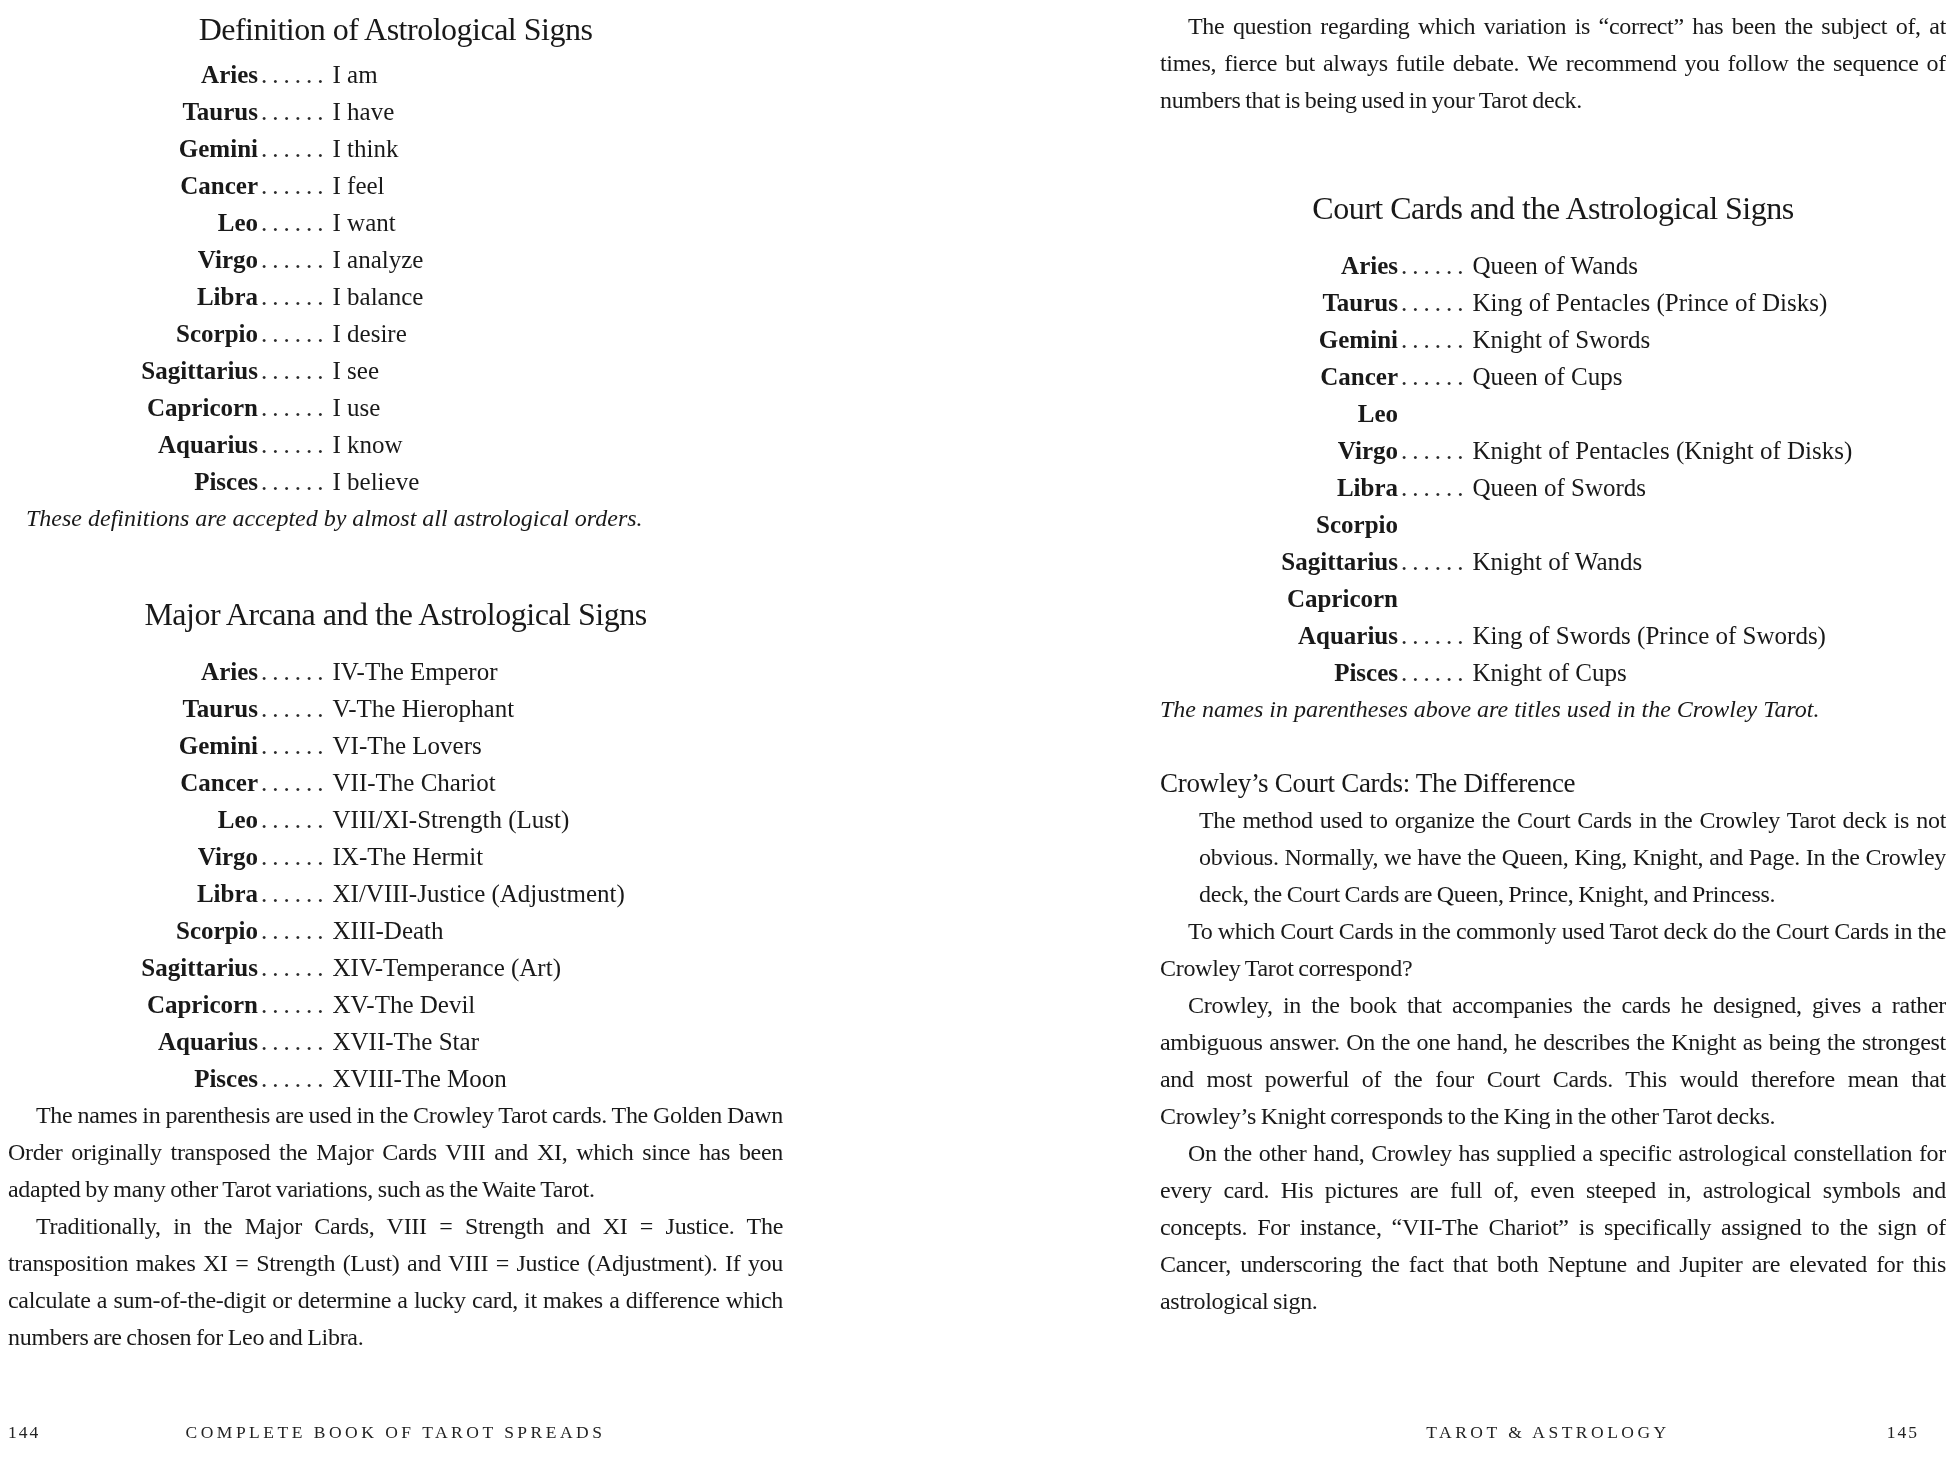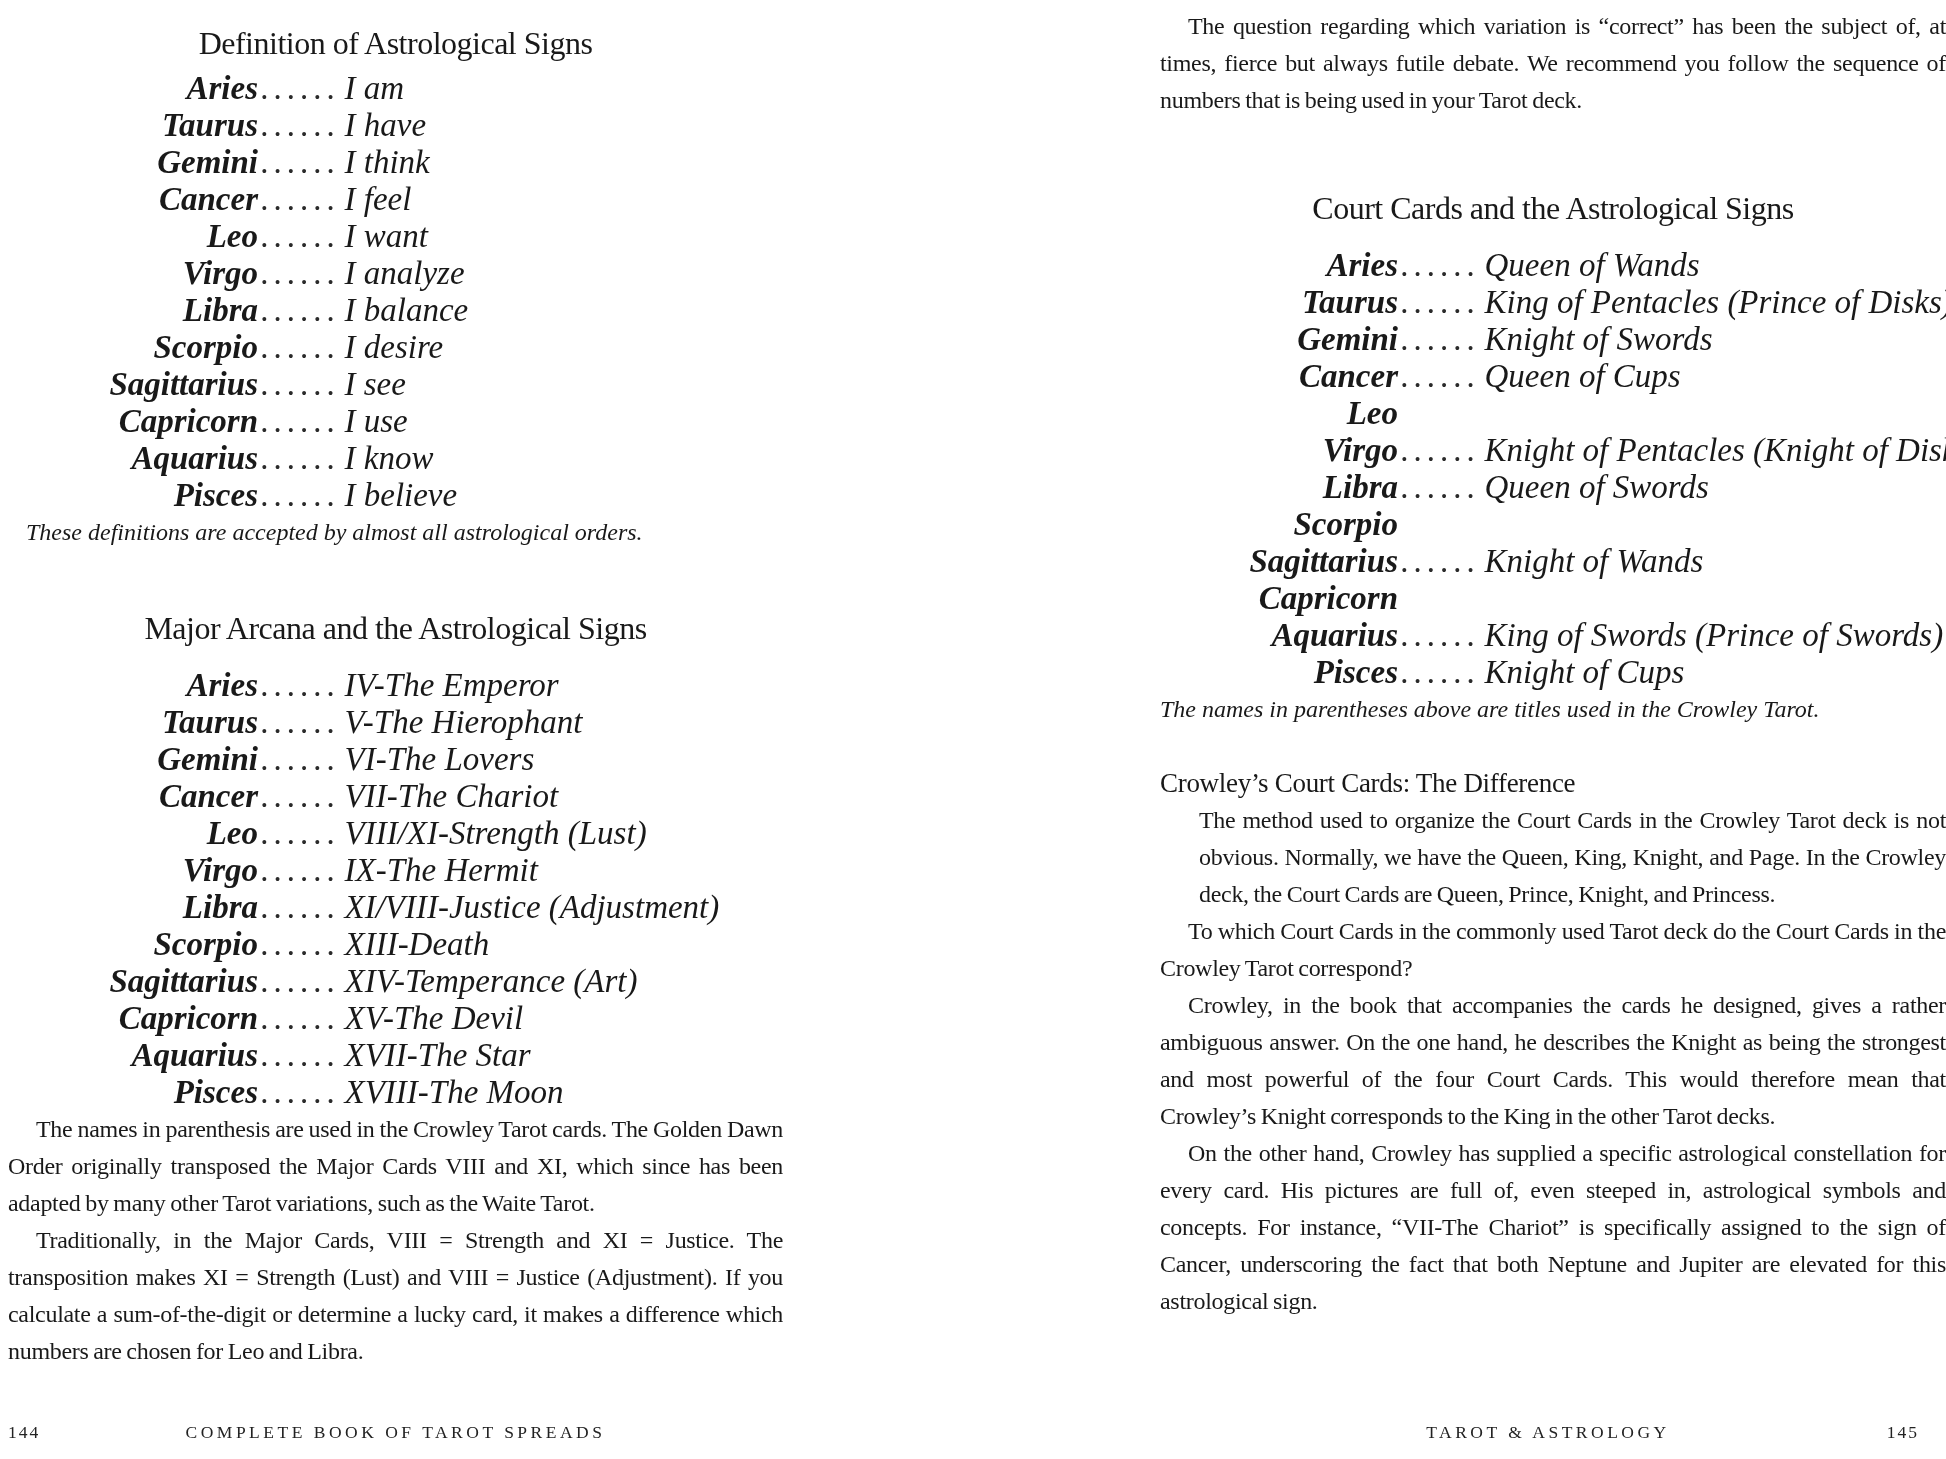--- a/index.html
+++ b/index.html
@@ -12,26 +12,26 @@
     overflow:hidden;
   }
   .page{position:absolute;top:0;height:100%;box-sizing:border-box;}
   .page-left{left:0;width:973px;padding:8px 190px 0 8px;}
   .page-right{left:973px;width:973px;padding:8px 0 0 187px;}
 
   .heading{
     font-size:32px;font-weight:400;text-align:center;
     letter-spacing:-0.5px;margin:0;line-height:38px;
   }
-  .heading-def{margin-top:16px;}
+  .heading-def{margin-top:2px;}
   .heading-major{margin-top:58px;}
   .heading-court{margin-top:70px;}
 
   .sign-list{margin-top:8px;}
-  .sign-row{display:flex;line-height:37px;font-size:33px;font-style:italic;}
+  .sign-row{display:flex;line-height:37px;font-size:25px;}
   .sign-col{width:250px;text-align:right;font-weight:700;flex:0 0 auto;}
   .page-right .sign-col{width:238px;}
   .dots{letter-spacing:5px;padding:0 4px 0 3px;color:#2a2a2a;}
   .val{white-space:nowrap;}
 
   .note{font-size:24px;line-height:37px;margin:0;text-indent:18px;font-style:italic;}
   .body-para{
     font-size:24px;line-height:37px;margin:0;
     text-align:justify;letter-spacing:-0.3px;word-spacing:-1px;
   }

